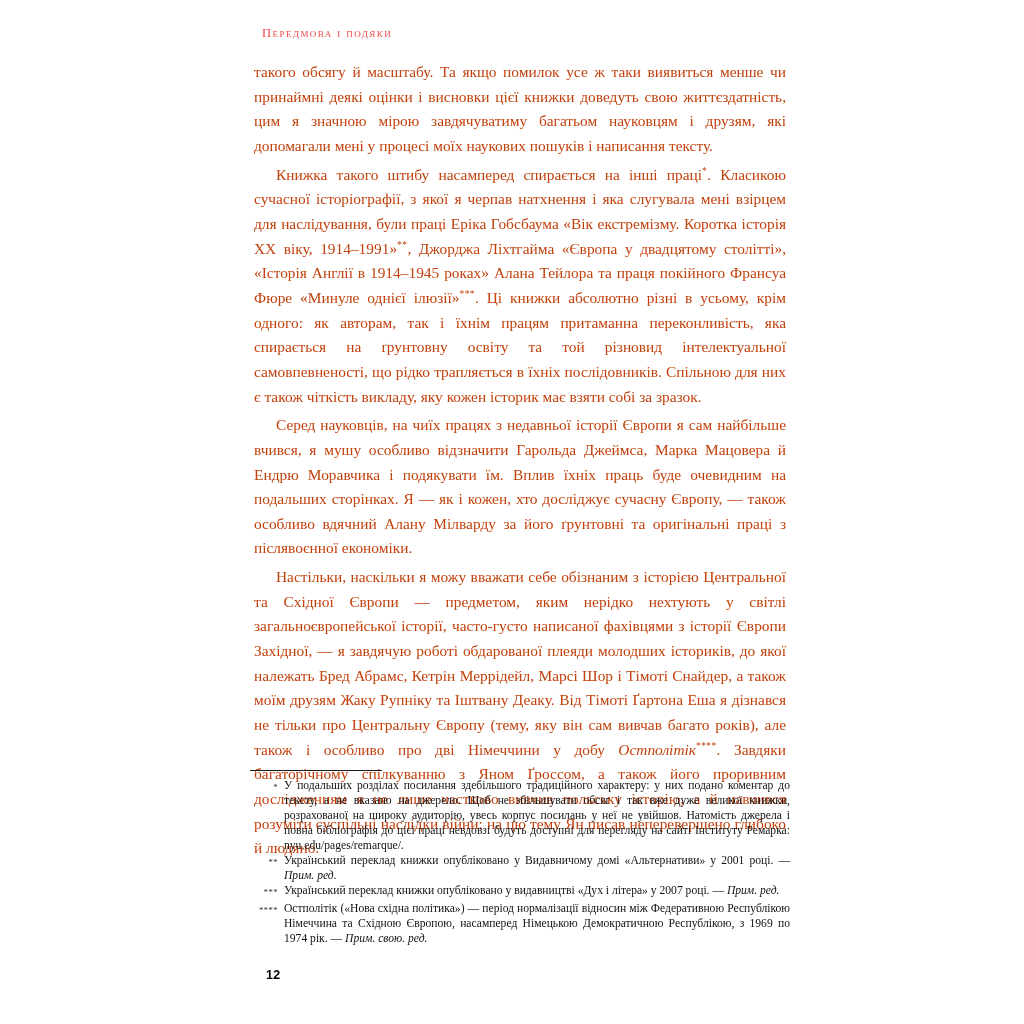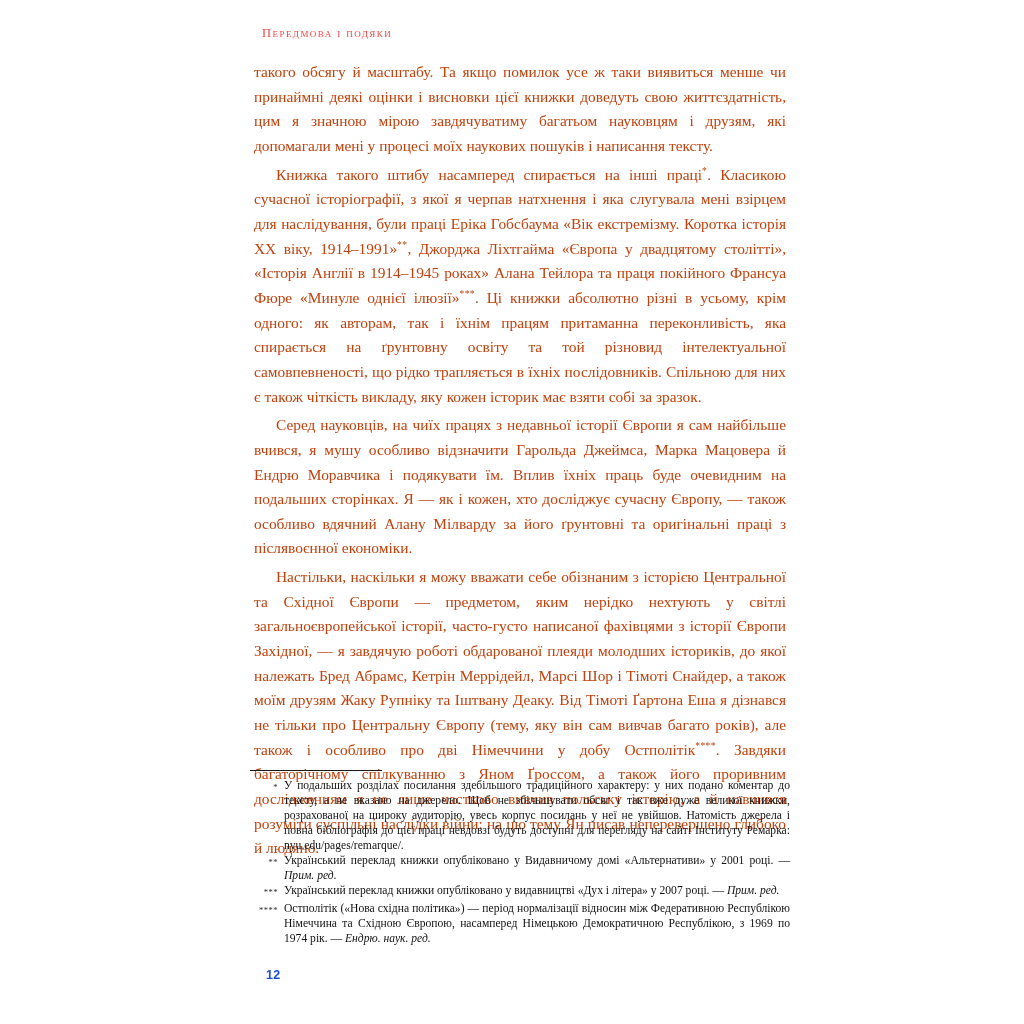--- a/index.html
+++ b/index.html
@@ -64,21 +64,21 @@
   }
   p.body-par.indent {
     text-indent: 22px;
   }
   .fn-mark {
     font-size: 9.5px;
     vertical-align: super;
     letter-spacing: 0.4px;
     line-height: 0;
   }
-  .ital { }
+  .ital { font-style: italic; }
 
   
   .footnote-block {
     position: absolute;
     left: 0;
     top: 770px;
     width: 540px;
   }
   .fn-rule {
     width: 132px;
@@ -114,21 +114,21 @@
   .fn-text .ital { font-style: italic; }
 
   
   .folio {
     position: absolute;
     left: 16px;
     top: 968px;
     font-family: "Liberation Sans", "DejaVu Sans", sans-serif;
     font-size: 12.5px;
     font-weight: 700;
-    color: #1d4ed8;
+    color: #000000;
     letter-spacing: 0.3px;
   }
 </style>
 </head>
 <body>
 
 <div class="page">
   <div class="content-col">
 
     <div class="running-head">Передмова і подяки</div>
@@ -150,21 +150,21 @@
           <div class="fn-item">
             <span class="fn-num">**</span>
             <span class="fn-text">Український переклад книжки опубліковано у Видавничому домі «Альтернативи» у 2001 році. — <span class="ital">Прим. ред.</span></span>
           </div>
           <div class="fn-item">
             <span class="fn-num">***</span>
             <span class="fn-text">Український переклад книжки опубліковано у видавництві «Дух і літера» у 2007 році. — <span class="ital">Прим. ред.</span></span>
           </div>
           <div class="fn-item">
             <span class="fn-num">****</span>
-            <span class="fn-text">Остполітік («Нова східна політика») — період нормалізації відносин між Федеративною Республікою Німеччина та Східною Європою, насамперед Німецькою Демократичною Республікою, з 1969 по 1974 рік. — <span class="ital">Ендрю. наук. ред.</span></span>
+            <span class="fn-text">Остполітік («Нова східна політика») — період нормалізації відносин між Федеративною Республікою Німеччина та Східною Європою, насамперед Німецькою Демократичною Республікою, з 1969 по 1974 рік. — <span class="ital">Прим. свою. ред.</span></span>
           </div>
         </div>
     </div>
 
     <div class="folio">12</div>
 
   </div>
 </div>
 
 </body></html>

